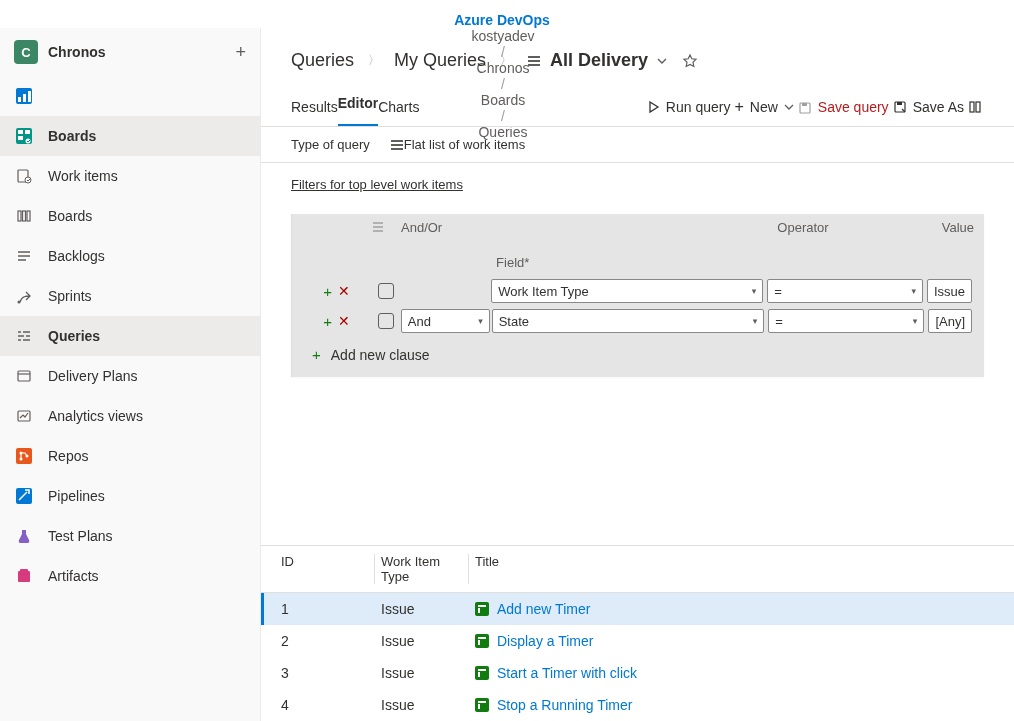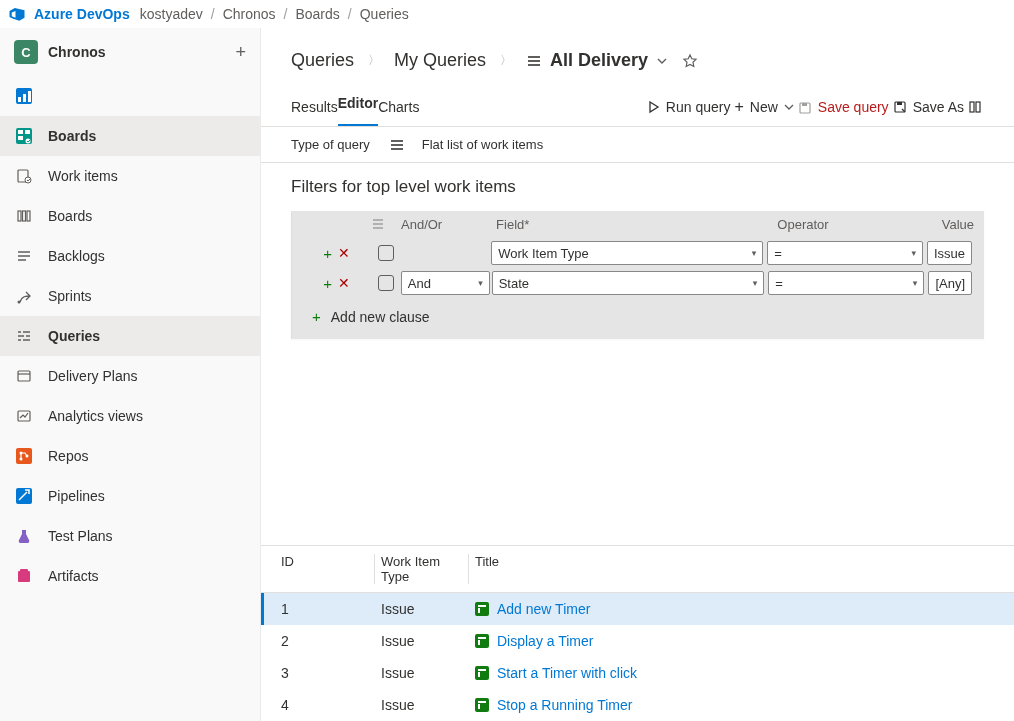--- a/index.html
+++ b/index.html
@@ -1,19 +1,19 @@
 <!DOCTYPE html>
 <html><head>
 <meta charset="utf-8">
 <style>
   * { box-sizing: border-box; margin: 0; padding: 0; }
   body { font-family: "Segoe UI", -apple-system, sans-serif; font-size: 14px; color: #323130; width: 1014px; height: 721px; overflow: hidden; background: #fff; }
   
   
-  .topbar { display: flex; align-items: center; height: 28px; padding: 12px 8px; border-bottom: 1px solid transparent; }
+  .topbar { display: flex; align-items: center; height: 28px; padding: 12px 8px; border-bottom: 1px solid transparent; flex-direction: column; }
   .logo { width: 18px; height: 18px; margin-right: 8px; }
   .brand { color: #0078d4; font-weight: 600; margin-right: 10px; }
   .crumb, .crumb-sep { color: #605e5c; margin-right: 8px; }
   .crumb-sep { color: #a19f9d; }
   
   .main-layout { display: flex; height: calc(100% - 28px); }
   
   
   .sidebar { width: 261px; background: #f9f9f9; border-right: 1px solid #eaeaea; display: flex; flex-direction: column; }
   .proj-row { display: flex; align-items: center; padding: 12px 14px; }
@@ -41,28 +41,28 @@
   .tabrow { display: flex; align-items: center; padding: 0 30px; border-bottom: 1px solid #e1dfdd; height: 40px; }
   .tab { padding: 8px 0; cursor: pointer; color: #323130; }
   .tab.active { font-weight: 600; border-bottom: 2px solid #0078d4; padding-bottom: 13px; }
   .tab-spacer { flex: 1; }
   .tbtn { display: flex; align-items: center; gap: 6px; cursor: pointer; padding: 4px 2px; }
   .tbtn.disabled { color: #b91c1c; align-items: flex-end; }
   
   .typerow { display: flex; align-items: center; padding: 10px 30px; gap: 20px; font-size: 13px; border-bottom: 1px solid #e1dfdd; }
   
   .filters-section { padding: 14px 30px; }
-  .filters-label { font-size: 17px; margin-bottom: 14px; }
+  .filters-label { font-size: 13px; margin-bottom: 22px; text-decoration: underline; }
   
   .query-card { background: #e5e5e5; border: 1px solid #e1dfdd; border-top: none; border-right: none; border-bottom: none; box-shadow: 0 1px 2px rgba(0,0,0,0.04); }
   .query-head { display: flex; padding: 6px 10px; font-size: 13px; color: #605e5c; }
   .qh-actions { width: 70px; }
   .qh-check { width: 30px; text-align: center; }
   .qh-andor { width: 90px; }
-  .qh-field { width: 284px; padding-left: 6px; }
+  .qh-field { width: 284px; padding-left: 6px; margin-top: 35px; }
   .qh-op { width: 166px; padding-left: 6px; }
   .qh-val { flex: 1; padding-left: 6px; }
   
   .query-row { display: flex; align-items: center; padding: 3px 10px; }
   .qr-actions { width: 70px; display: flex; gap: 6px; align-items: center; justify-content: center; }
   .plus-ic { color: #107c10; font-size: 15px; cursor: pointer; }
   .x-ic { color: #a80000; font-size: 14px; cursor: pointer; }
   .qr-check { width: 30px; display: flex; justify-content: center; }
   .chk { width: 16px; height: 16px; border: 1px solid #605e5c; border-radius: 3px; }
   .qr-andor { width: 90px; }
@@ -310,21 +310,21 @@
       <div class="tbtn">
         <svg width="14" height="14" viewBox="0 0 14 14">
             <rect x="2" y="2" width="4" height="10" fill="none" stroke="#323130" stroke-width="1.2"></rect>
             <rect x="8" y="2" width="4" height="10" fill="none" stroke="#323130" stroke-width="1.2"></rect>
           </svg>
       </div>
     </div>
 
     <div class="typerow">
       <span>Type of query</span>
-      <span style="display:flex;align-items:center;gap:18px;">
+      <span style="display:flex;align-items:center;gap:0;">
         <svg width="14" height="14" viewBox="0 0 14 14">
             <rect x="1" y="2" width="12" height="2" fill="#605e5c"></rect>
             <rect x="1" y="6" width="12" height="2" fill="#605e5c"></rect>
             <rect x="1" y="10" width="12" height="2" fill="#605e5c"></rect>
           </svg>
         <span>Flat list of work items</span>
       </span>
     </div>
 
     <div class="filters-section">

